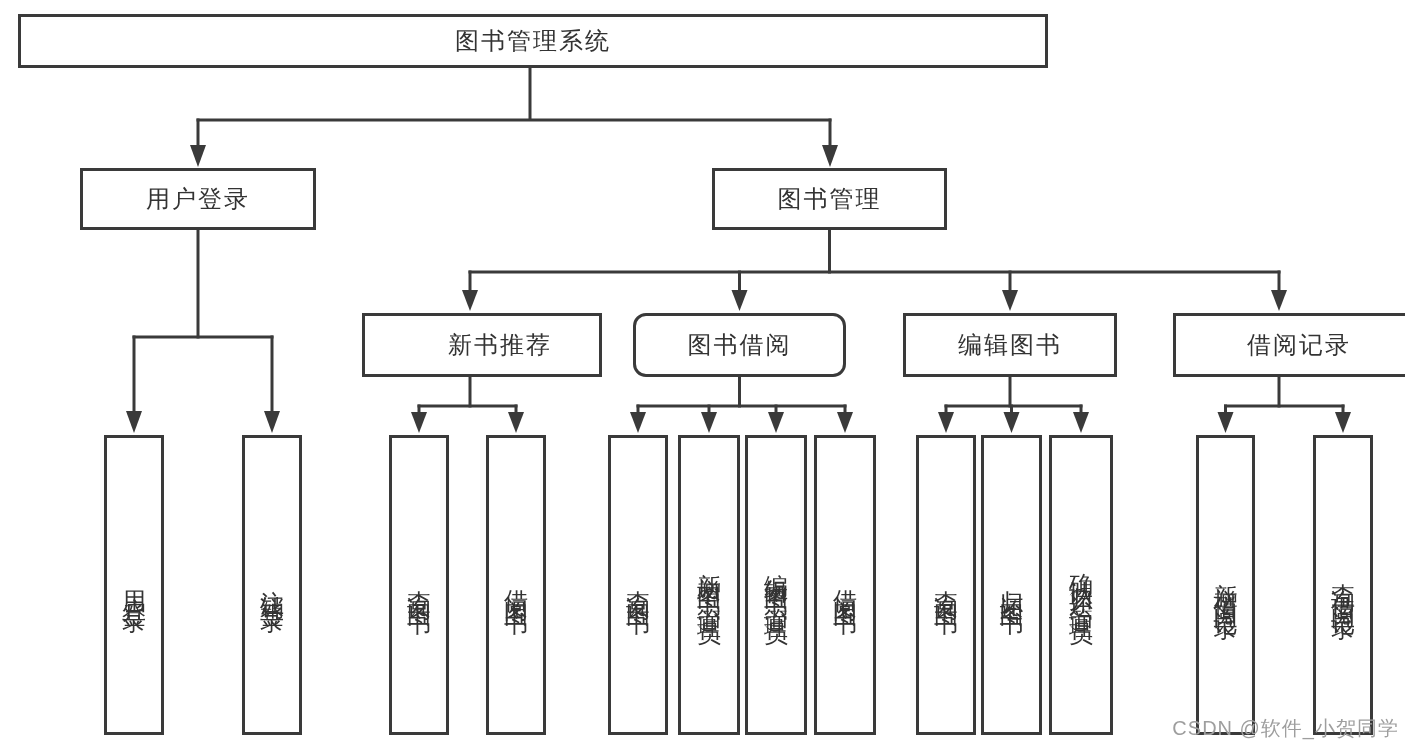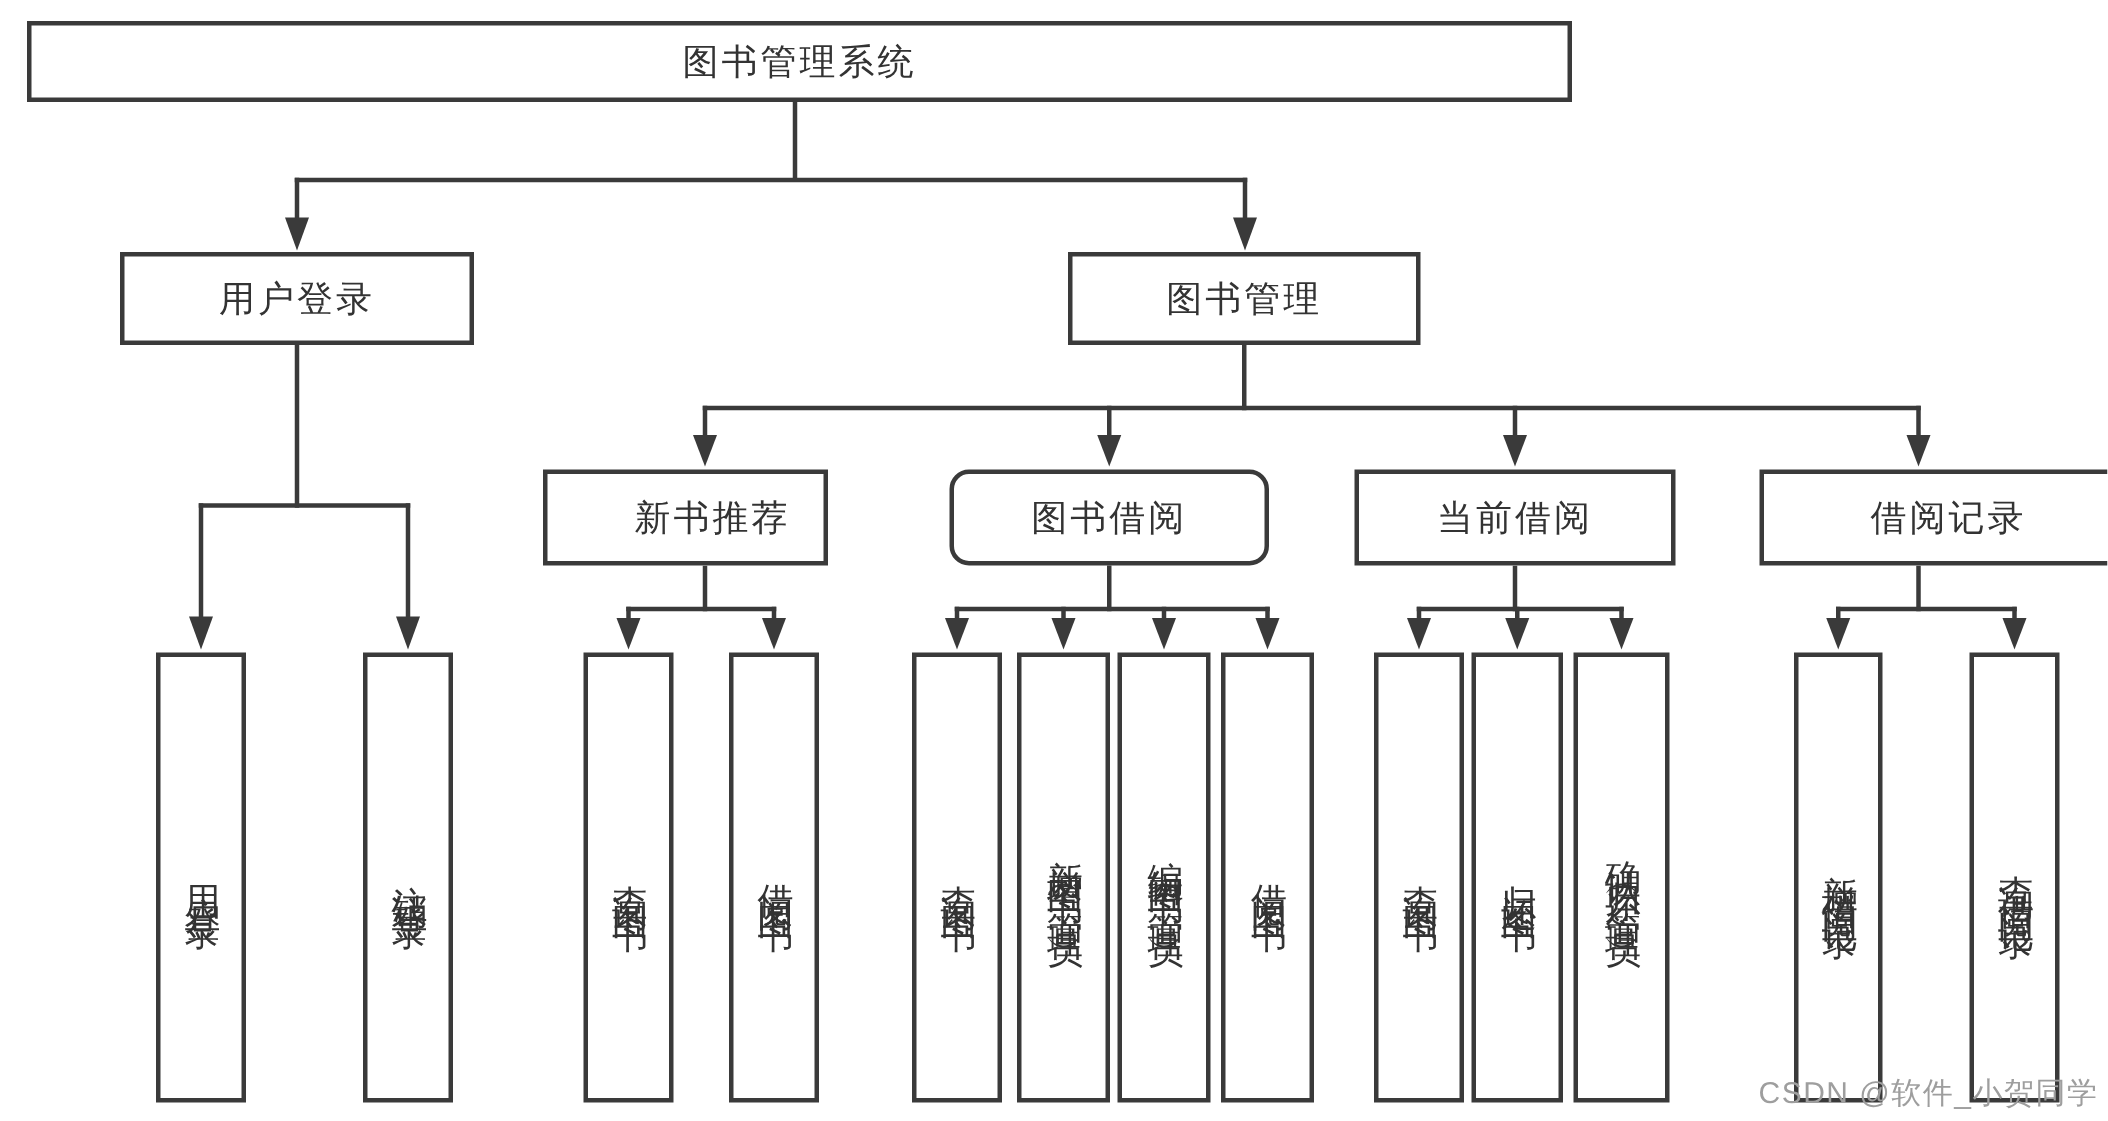--- a/index.html
+++ b/index.html
@@ -107,23 +107,23 @@
       <polygon points="1217.5,412 1233.5,412 1225.5,433"></polygon>
       <polygon points="1335,412 1351,412 1343,433"></polygon>
     </g>
   </svg>
 
   <div class="node" style="left:18px;top:14px;width:1030px;height:54px;">图书管理系统</div>
 
   <div class="node" style="left:80px;top:168px;width:236px;height:62px;">用户登录</div>
   <div class="node" style="left:712px;top:168px;width:235px;height:62px;">图书管理</div>
 
-  <div class="node" style="left:362px;top:313px;width:190px;height:64px;padding-left:36px;">新书推荐</div>
+  <div class="node" style="left:362px;top:313px;width:240px;height:64px;padding-left:36px;">新书推荐</div>
   <div class="node" style="left:633px;top:313px;width:213px;height:64px;border-radius:13px;">图书借阅</div>
-  <div class="node" style="left:903px;top:313px;width:214px;height:64px;">当前借阅</div>
+  <div class="node" style="left:903px;top:313px;width:214px;height:64px;">编辑图书</div>
   <div class="node" style="left:1173px;top:313px;width:252px;height:64px;">借阅记录</div>
 
   <div class="node vbox" style="left:104px;top:435px;width:60px;height:300px;">用户登录</div>
   <div class="node vbox" style="left:242px;top:435px;width:60px;height:300px;">注销登录</div>
 
   <div class="node vbox" style="left:389px;top:435px;width:60px;height:300px;">查询图书</div>
   <div class="node vbox" style="left:486px;top:435px;width:60px;height:300px;">借阅图书</div>
 
   <div class="node vbox" style="left:608px;top:435px;width:60px;height:300px;">查询图书</div>
   <div class="node vbox" style="left:678px;top:435px;width:62px;height:300px;">新增图书（管理员）</div>

